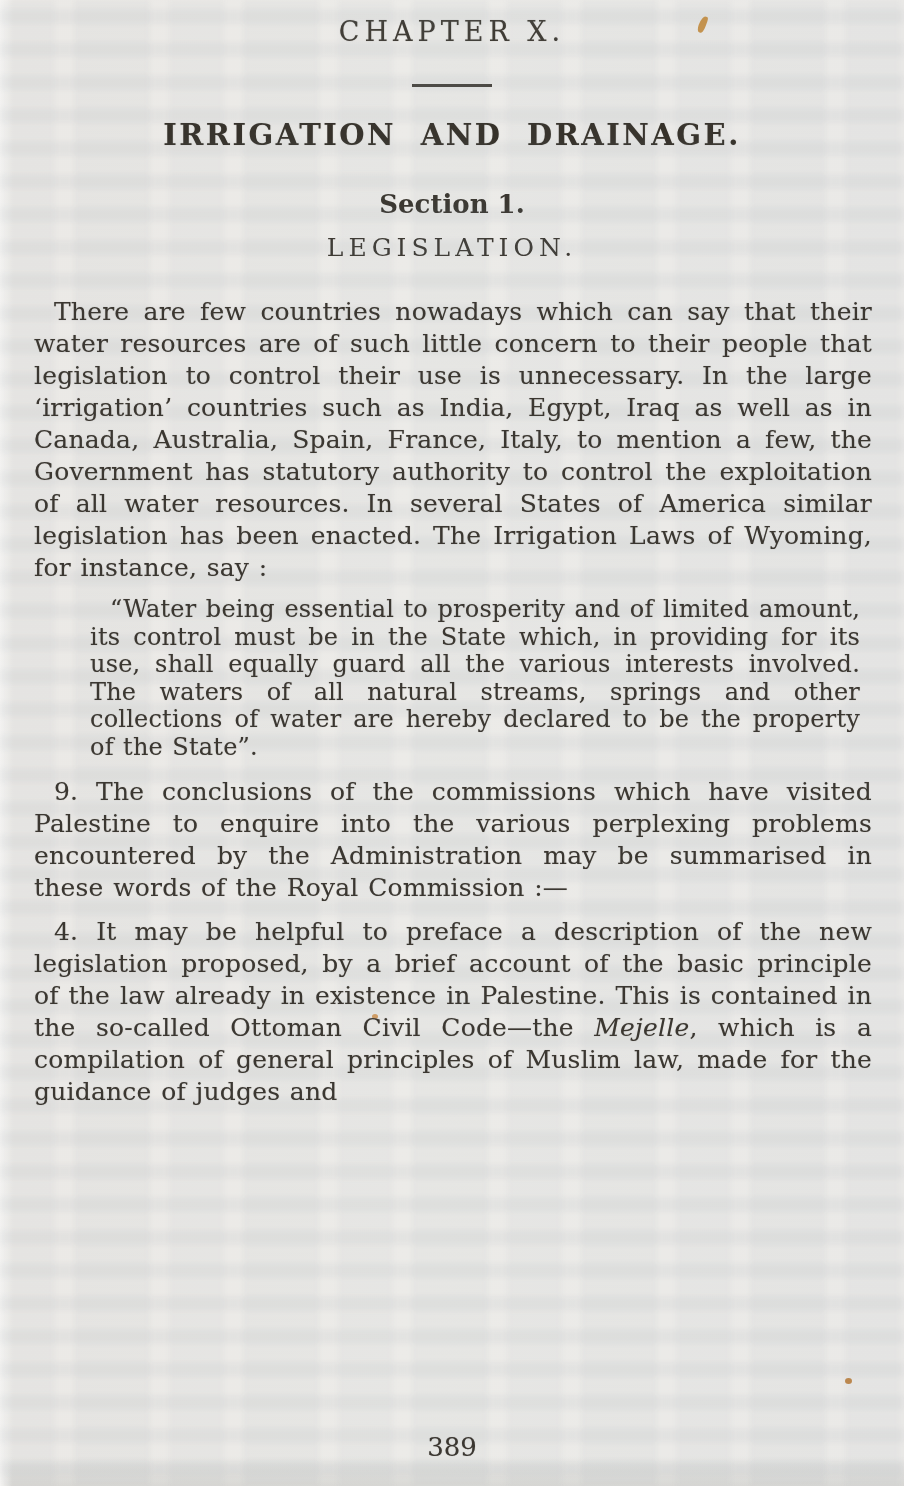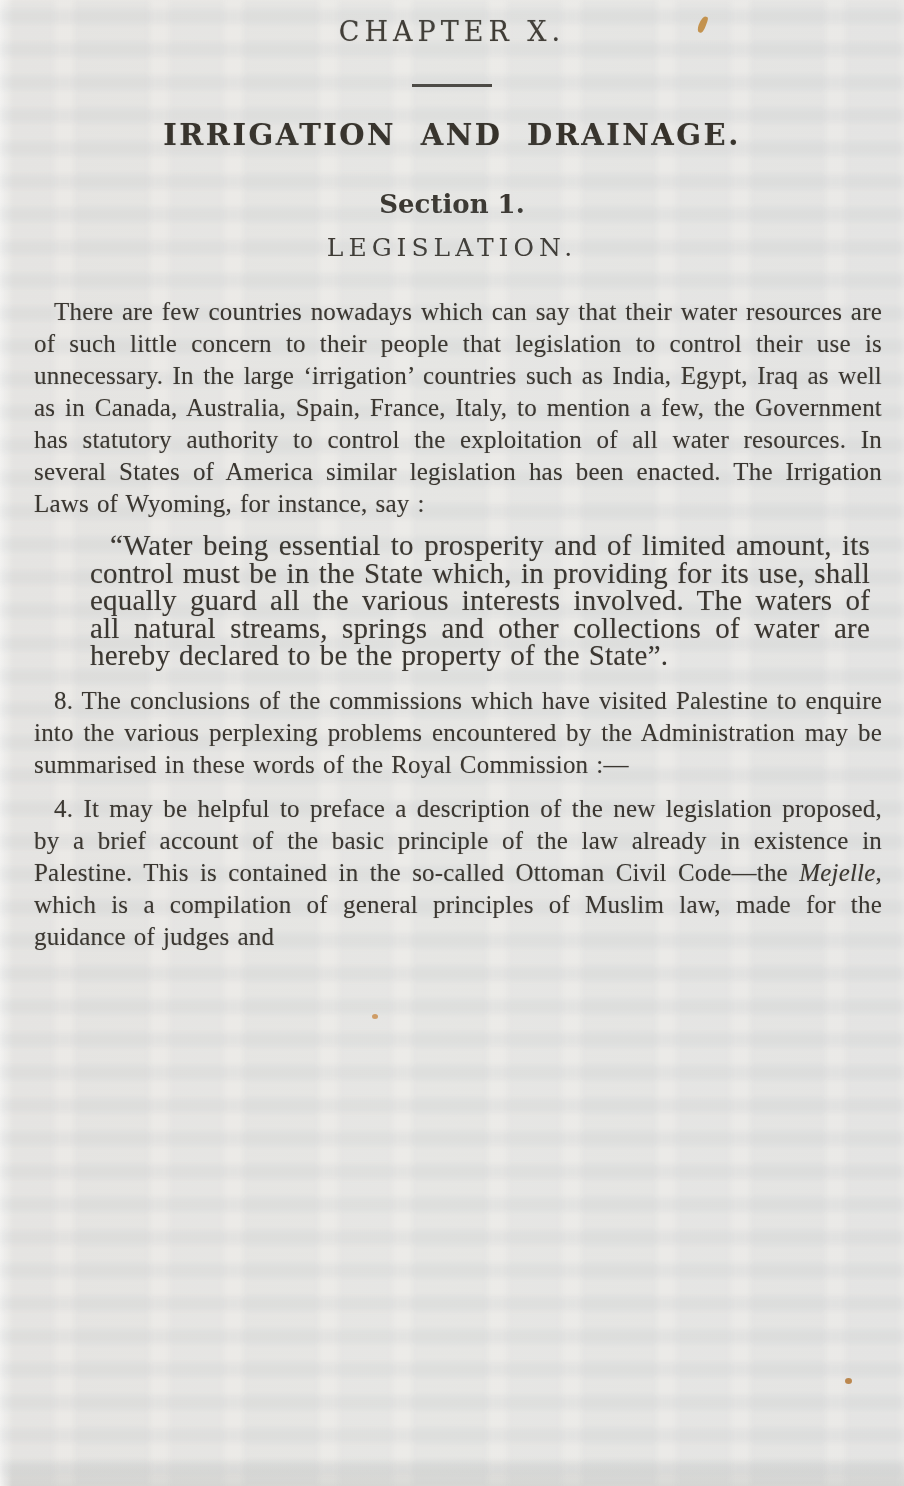--- a/index.html
+++ b/index.html
@@ -85,37 +85,36 @@
     margin: 14px 0 0 0;
     font-size: 25px;
     font-weight: 400;
     letter-spacing: 5px;
     text-align: center;
     color: #3d3932;
   }
 
   .body-text {
     position: relative;
-    margin: 34px 22px 0 34px;
+    margin: 34px 32px 0 34px;
     font-size: 25px;
     line-height: 32px;
     text-align: justify;
     letter-spacing: 0.2px;
     word-spacing: 1.5px;
     text-shadow: 0 0 1px rgba(59,55,49,0.3);
-    font-family: Liberation Serif, serif;
   }
   p.para {
     margin: 0 0 12px 0;
     text-indent: 20px;
   }
   p.para.noindent { text-indent: 0; }
   blockquote.quote {
     margin: 4px 12px 15px 56px;
-    font-size: 29px;
+    font-size: 24px;
     line-height: 27.5px;
     text-indent: 20px;
   }
   .mejelle { font-style: italic; }
   .page-number {
     position: absolute;
     left: 0; right: 0;
     top: 1432px;
     text-align: center;
     font-size: 26px;
@@ -136,17 +135,18 @@
     <h1 class="chapter">CHAPTER X.</h1>
     <div class="rule"></div>
     <h2 class="title">IRRIGATION AND DRAINAGE.</h2>
     <h3 class="section">Section 1.</h3>
     <h4 class="subsection">LEGISLATION.</h4>
   </header>
 
   <main class="body-text">
     <p class="para">There are few countries nowadays which can say that their water resources are of such little concern to their people that legislation to control their use is unnecessary. In the large ‘irrigation’ countries such as India, Egypt, Iraq as well as in Canada, Australia, Spain, France, Italy, to mention a few, the Government has statutory authority to control the exploitation of all water resources. In several States of America similar legislation has been enacted. The Irrigation Laws of Wyoming, for instance, say :</p>
     <blockquote class="quote">“Water being essential to prosperity and of limited amount, its control must be in the State which, in providing for its use, shall equally guard all the various interests involved. The waters of all natural streams, springs and other collections of water are hereby declared to be the property of the State”.</blockquote>
-    <p class="para">8. The conclusions of the commissions which have visited Palestine to enquire into the various perplexing problems encountered by the Administration may be summarised in these words of the Royal Commission :—</p>
+    <p class="para">9. The conclusions of the commissions which have visited Palestine to enquire into the various perplexing problems encountered by the Administration may be summarised in these words of the Royal Commission :—</p>
     <p class="para"><span>4. It may be helpful to preface a description of the new legislation proposed, by a brief account of the basic principle of the law already in existence in Palestine. This is contained in the so-called Ottoman Civil Code—the </span><em class="mejelle">Mejelle</em><span>, which is a compilation of general principles of Muslim law, made for the guidance of judges and</span></p>
   </main>
 
+  <div class="page-number">389</div>
 </div>
 
 </body></html>

